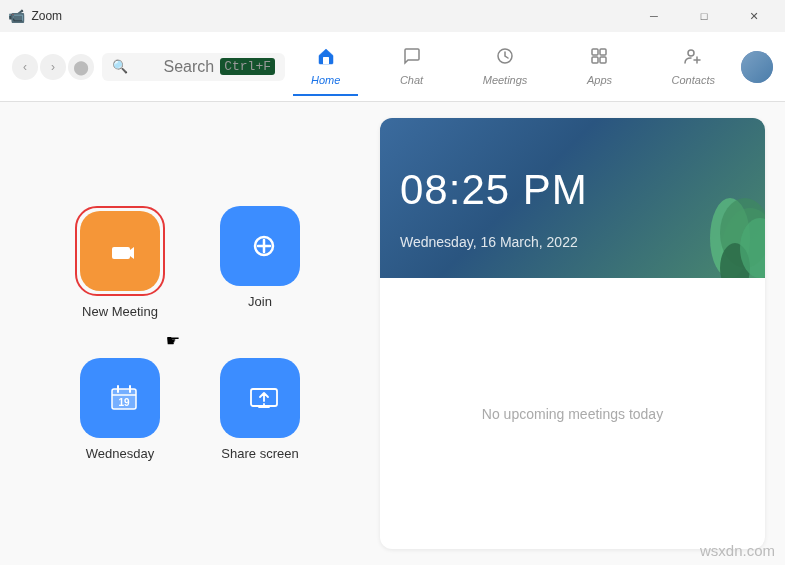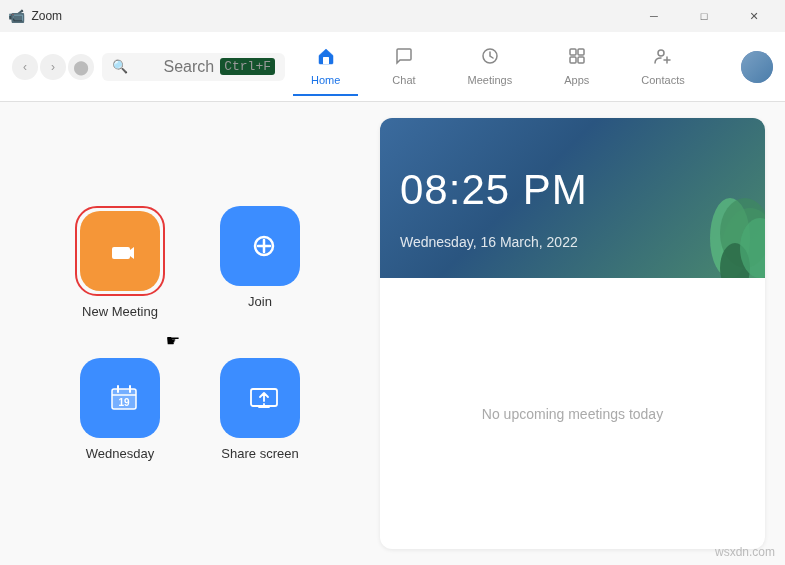--- a/index.html
+++ b/index.html
@@ -96,22 +96,23 @@
       border-radius: 3px;
       padding: 1px 4px;
       font-family: Liberation Mono, monospace;
     }
 
     
     .nav-tabs {
       display: flex;
       align-items: center;
       flex: 1;
-      justify-content: flex-start;
+      justify-content: space-between;
       gap: 16px;
+      font-style: italic;
     }
     .nav-tab {
       display: flex;
       flex-direction: column;
       align-items: center;
       padding: 8px 18px;
       cursor: pointer;
       border-bottom: 2px solid transparent;
       gap: 3px;
     }
@@ -280,21 +281,21 @@
       justify-content: center;
       color: #aaa;
       font-size: 14px;
     }
 
     
     .watermark {
       position: fixed;
       bottom: 6px;
       right: 10px;
-      font-size: 12px;
+      font-size: 15px;
       color: #bbb;
       z-index: 100;
     }
 
     
     .cursor-hand {
       position: absolute;
       bottom: -8px;
       left: 50%;
       transform: translateX(-50%);

